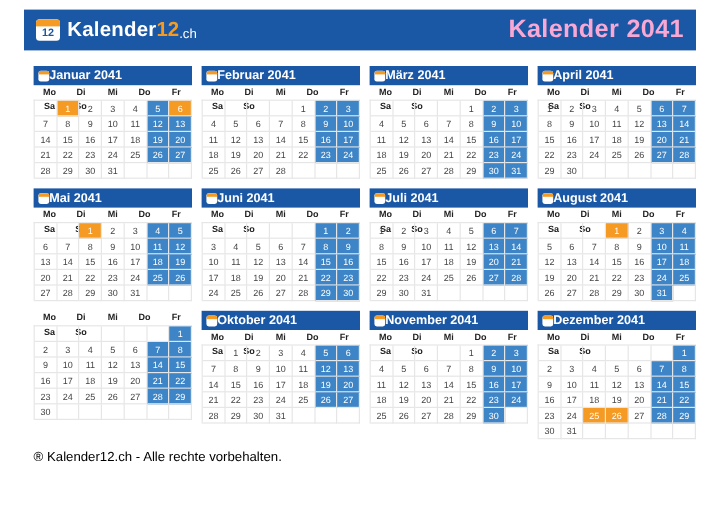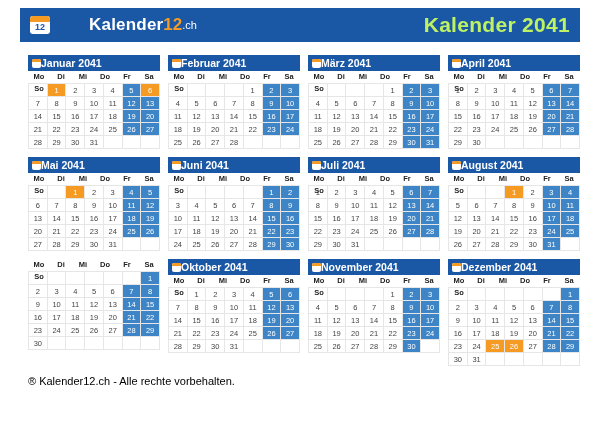--- a/index.html
+++ b/index.html
@@ -23,44 +23,44 @@
   .brand { display: flex; align-items: center; gap: 6px; cursor: pointer; }
   .logo-icon {
     width: 20px; height: 18px; background: #fff; border-radius: 3px;
     overflow: hidden; display: block; flex: 0 0 auto;
   }
   .logo-icon-top { display: block; height: 6px; background: var(--holiday-orange); }
   .logo-icon-num {
     display: block; text-align: center; color: var(--topbar-blue);
     font-weight: bold; font-size: 9px; line-height: 11px;
   }
-  .brand-text { display: flex; align-items: center; margin-left: 33px; }
+  .brand-text { display: flex; align-items: flex-end; }
   .brand-word { color: #fff; font-weight: bold; font-size: 17px; letter-spacing: 0.2px; }
   .brand-num  { color: var(--holiday-orange); font-weight: bold; font-size: 17px; }
   .brand-tld  { color: #fff; font-weight: normal; font-size: 11px; }
-  .year-title { color: #bef264; font-weight: bold; font-size: 21px; letter-spacing: 0.3px; }
+  .year-title { color: #f9a8d4; font-weight: bold; font-size: 21px; letter-spacing: 0.3px; }
 
   .months-grid {
     margin: 13px 20px 0 28px; width: 552px;
     display: grid; grid-template-columns: repeat(4, 132px);
     column-gap: 8px; row-gap: 8px; align-items: start;
   }
   .month { width: 132px; }
   .month-header {
     height: 16px; background: var(--topbar-blue); color: #fff;
     display: flex; align-items: center; gap: 0; padding-left: 4px;
   }
   .mini-cal {
     width: 9px; height: 9px; background: #fff; border-radius: 2px;
     overflow: hidden; flex: 0 0 auto;
   }
   .mini-cal-top { display: block; height: 3px; background: var(--holiday-orange); }
   .month-title { font-size: 10.5px; font-weight: bold; white-space: nowrap; }
 
-  .weekdays { display: grid; grid-template-columns: repeat(6, 1fr); height: 12px; }
+  .weekdays { display: grid; grid-template-columns: repeat(5, 1fr); height: 12px; }
   .weekday {
     font-size: 7.5px; font-weight: bold; color: #222;
     text-align: center; line-height: 12px;
   }
   .days {
     display: grid; grid-template-columns: repeat(7, 1fr);
     border-left: 1px solid var(--cell-border); border-top: 1px solid var(--cell-border);
     background: #fff;
   }
   .day-cell {

